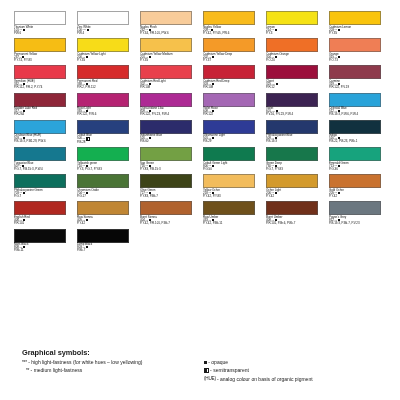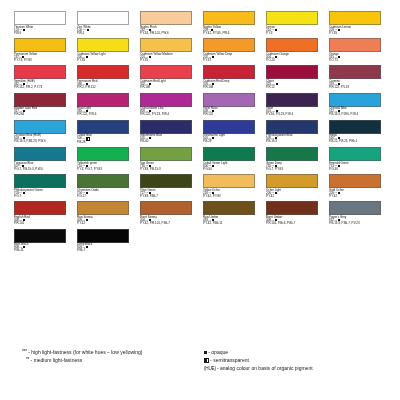--- a/index.html
+++ b/index.html
@@ -722,20 +722,21 @@
             <span>803</span>
             <span class="stars">***</span>
             <span class="op"></span>
           </div>
           <div class="pg">P.Bk.7</div>
         </div>
       </div>
     </div>
 
   <div class="legend">
+    <div class="lg-title">Graphical symbols:</div>
     <div class="lg-cols">
       <div class="lg-left">
           <div class="lg-row ind1">
             <span class="sym">***</span>
             <span style="margin-left: 1.4px;">- high light-fastness (for white hues – low yellowing)</span>
           </div>
           <div class="lg-row ind2">
             <span class="sym">**</span>
             <span style="margin-left: 1.4px;">- medium light-fastness</span>
           </div>

